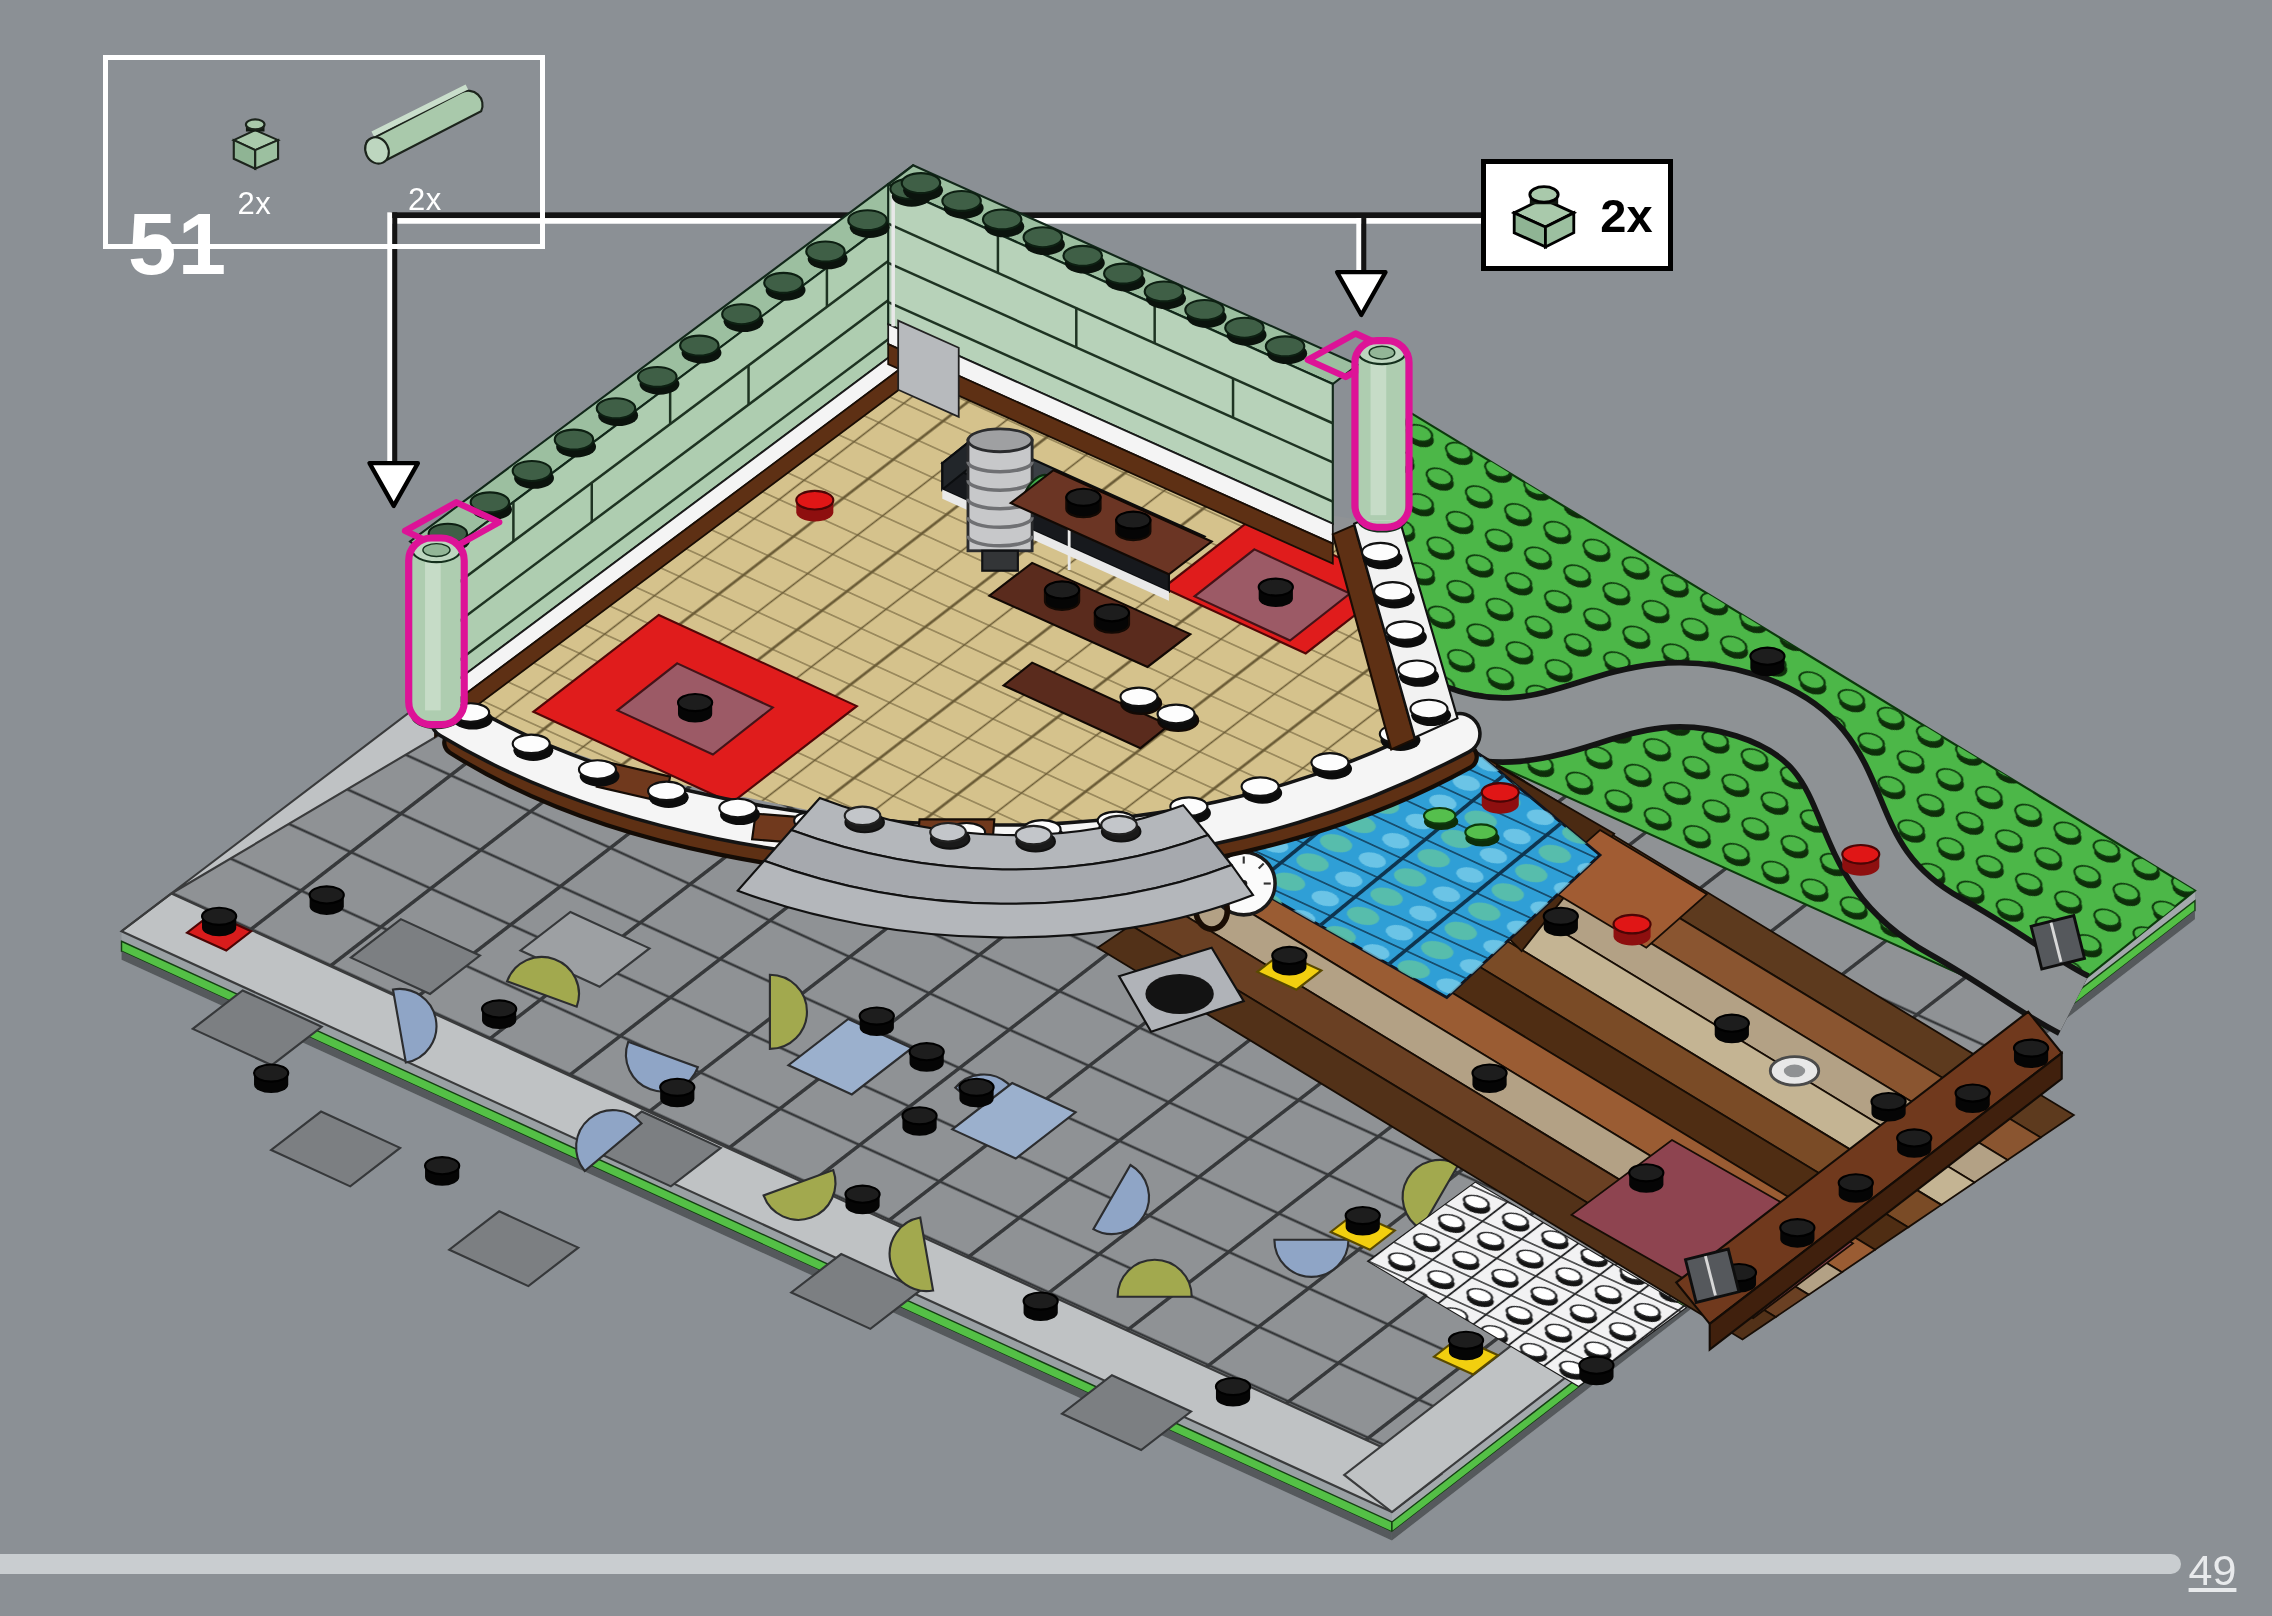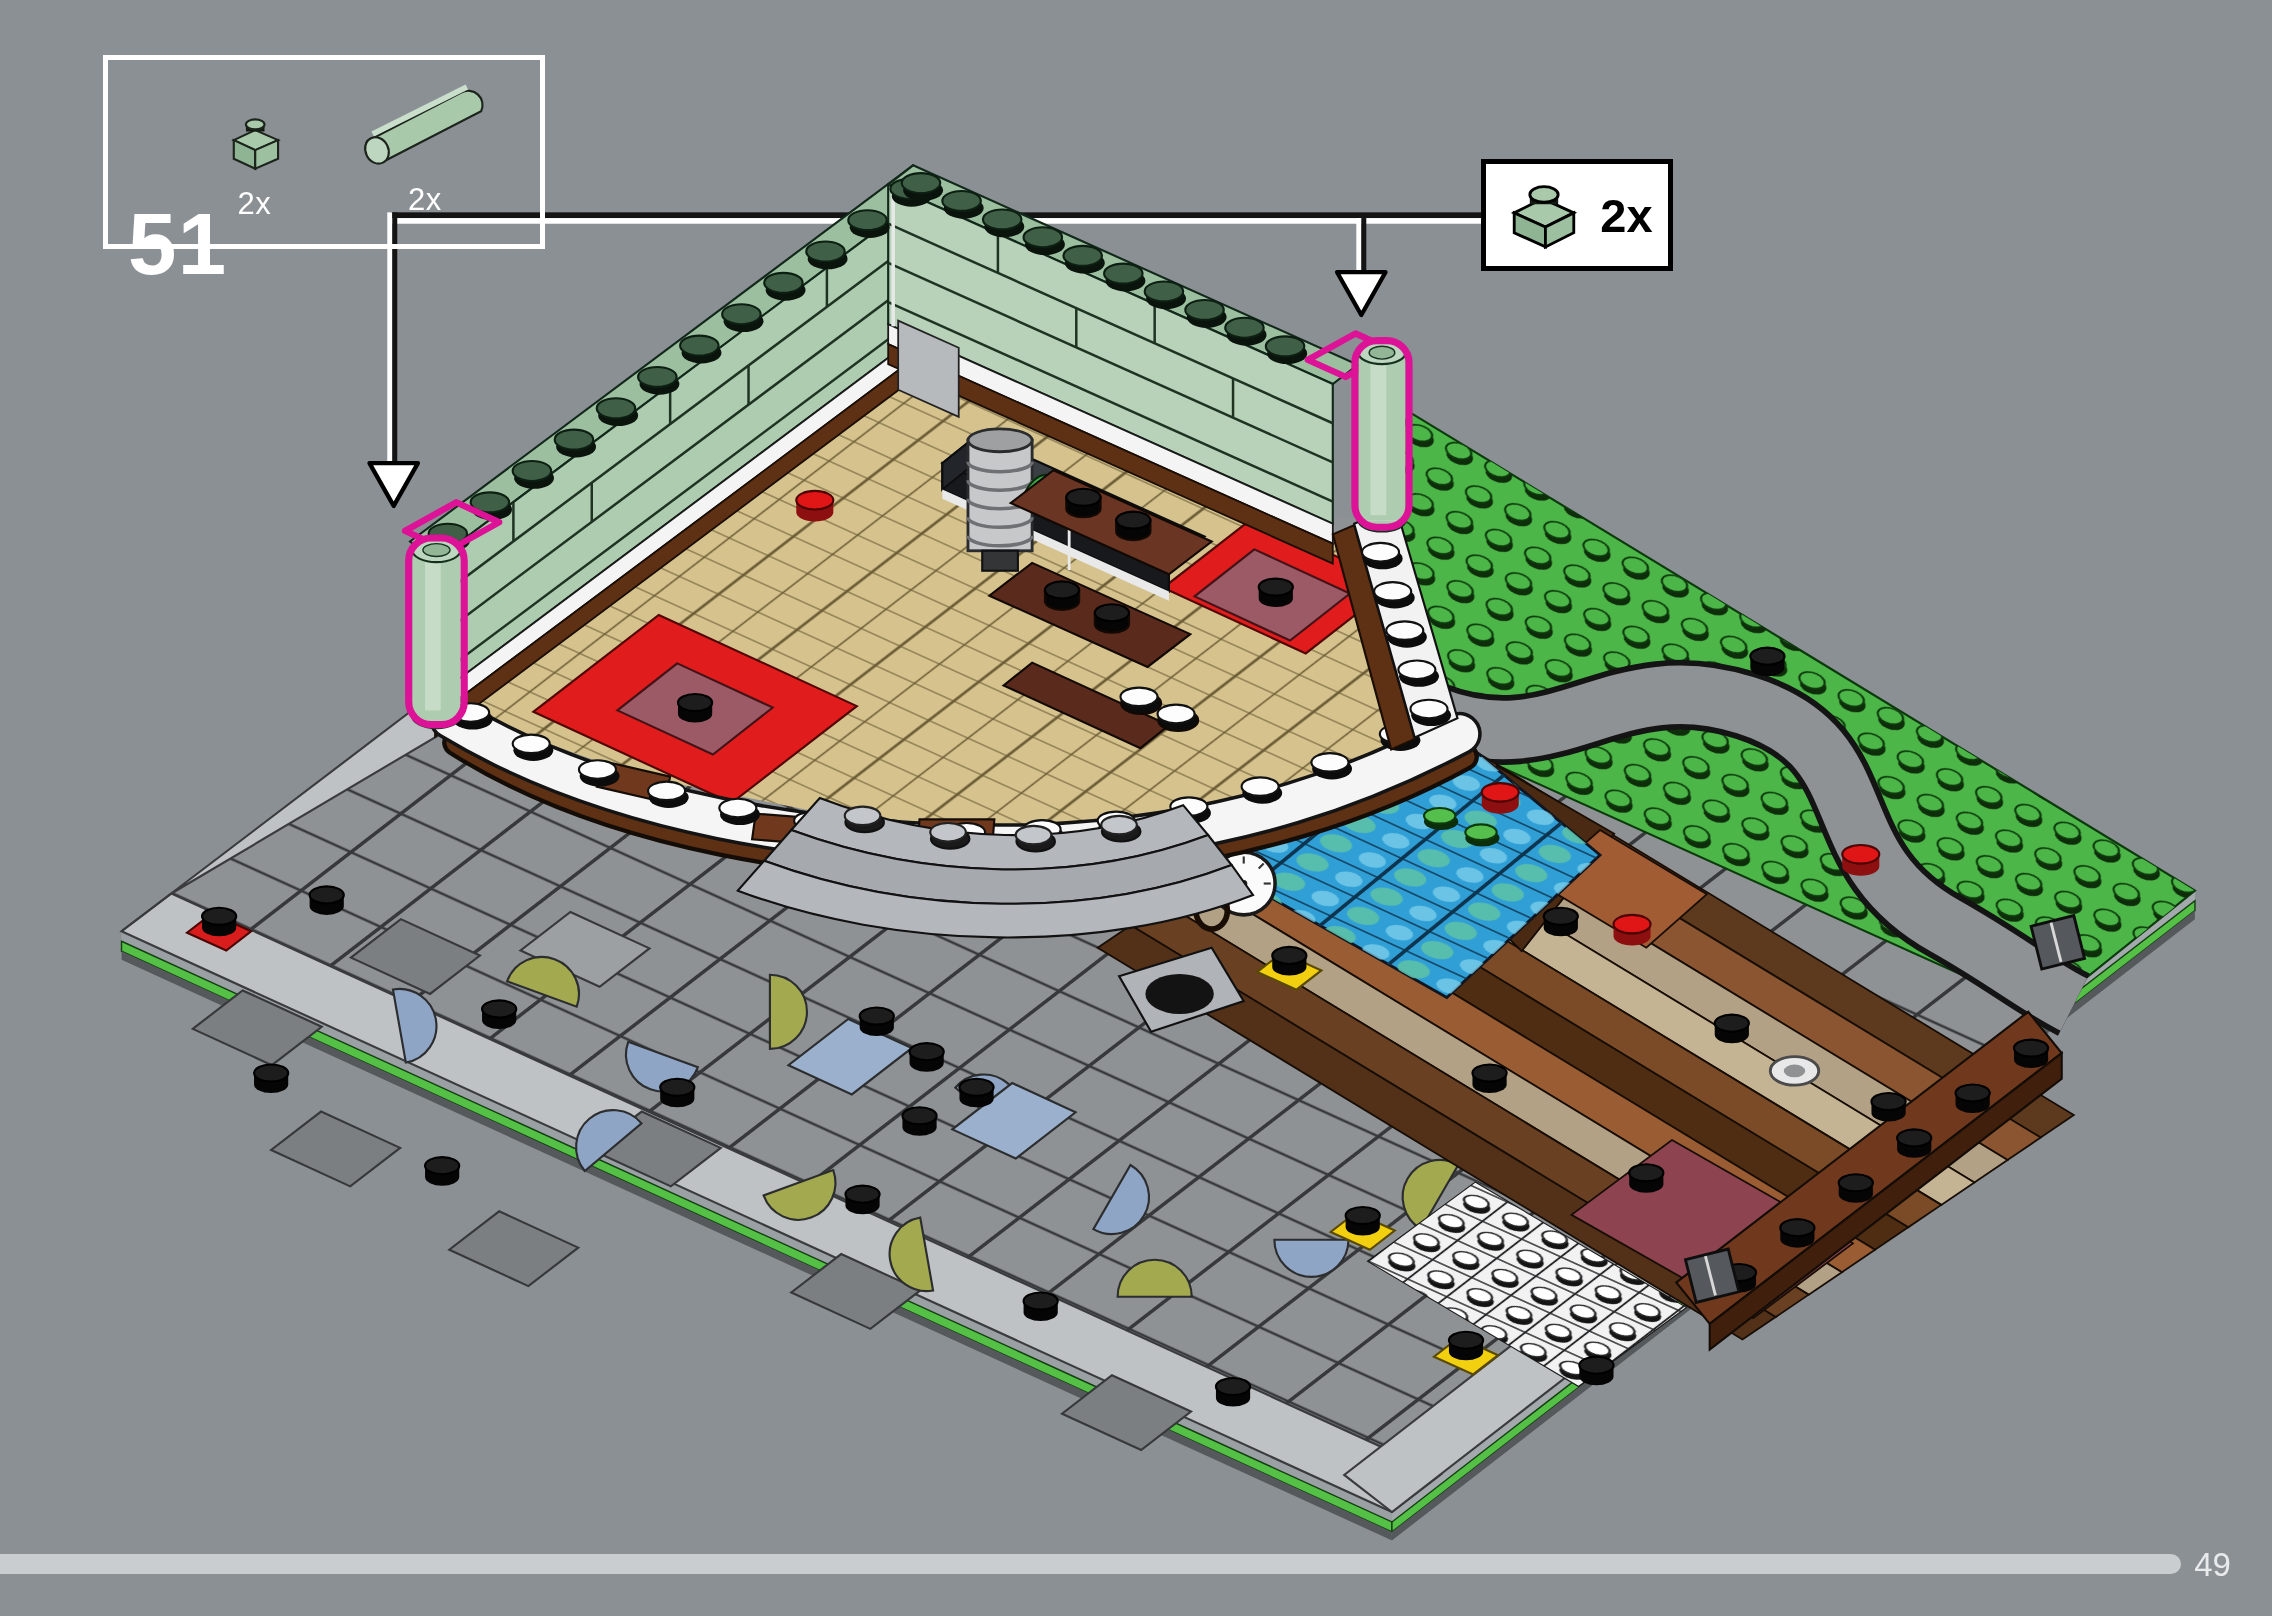--- a/index.html
+++ b/index.html
@@ -15,21 +15,21 @@
   .part-1 .part-qty,.part-2 .part-qty{display:block;margin-top:5.7px;}
   .step-number{position:absolute;left:100px;top:194px;color:#ffffff;
                font-size:87px;font-weight:700;letter-spacing:1.4px;margin-left:28px;}
   .callout-box{position:absolute;left:1481px;top:159px;width:192px;height:112px;
                background:#ffffff;border:5px solid #000;box-sizing:border-box;
                display:flex;align-items:center;justify-content:center;gap:13px;}
   .callout-qty{color:#000;font-size:47px;font-weight:600;}
   .progress-bar{position:absolute;left:-21.4px;top:1554px;width:2202px;height:20px;
                 background:#c9cdd0;border-radius:0 10px 10px 0;}
   .page-number{position:absolute;left:2166px;top:1546px;width:93px;
-               color:#e8eaec;font-size:33px;text-align:center;}
+               color:#e8eaec;font-size:43px;text-align:center;text-decoration:underline;}
 </style>
 </head>
 <body>
 
 <div class="page">
 
 <svg class="scene" viewBox="0 0 3189 2268">
   <defs>
     <pattern id="patPlaza" width="1" height="1" patternUnits="userSpaceOnUse" patternTransform="matrix(112,51,-70,54,170,1307)">
       <rect x="0" y="0" width="1" height="1" fill="none" stroke="#36383a" stroke-width="0.045"></rect>

